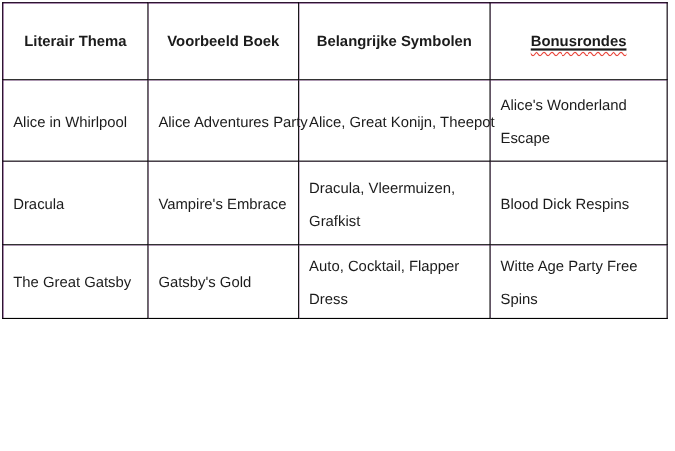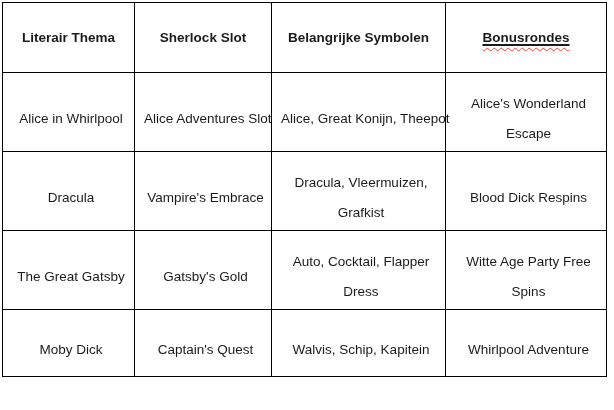--- a/index.html
+++ b/index.html
@@ -33,22 +33,22 @@
   tbody tr:nth-child(3) { height: 63px; }
   tbody tr:nth-child(4) { height: 67px; }
   tbody tr:nth-child(5) { height: 46px; }
   th {
     font-weight: bold;
     text-align: center;
     padding: 2px 4px;
     line-height: 18px;
   }
   td {
-    text-align: center;
-    padding: 16px 4px 2px 9px;
+    text-align: left;
+    padding: 4px 4px 2px 9px;
     line-height: 30px;
     white-space: pre;      
     margin-top: 16px;
   }
   
   .u-solid {
     text-decoration: underline;
     text-decoration-color: #1b1b1b;
     text-decoration-thickness: 1.5px;
     text-underline-offset: 2px;
@@ -68,49 +68,43 @@
   <table class="doc-table">
     <colgroup>
       <col class="c1">
         <col class="c2">
         <col class="c3">
         <col class="c4">
     </colgroup>
     <thead>
       <tr>
           <th><span>Literair Thema</span></th>
-          <th><span>Sherlock Slot</span></th>
+          <th><span>Voorbeeld Boek</span></th>
           <th><span>Belangrijke Symbolen</span></th>
           <th><span class="u-solid"><span class="u-wavy">Bonusrondes</span></span></th>
         </tr>
     </thead>
     <tbody>
         <tr>
           <td>Alice in Whirlpool</td>
-          <td>Alice Adventures Slot</td>
+          <td>Alice Adventures Party</td>
           <td>Alice, Great Konijn, Theepot</td>
           <td>Alice's Wonderland
 Escape</td>
         </tr>
         <tr>
           <td>Dracula</td>
           <td>Vampire's Embrace</td>
           <td>Dracula, Vleermuizen,
 Grafkist</td>
           <td>Blood Dick Respins</td>
         </tr>
         <tr>
           <td>The Great Gatsby</td>
           <td>Gatsby's Gold</td>
           <td>Auto, Cocktail, Flapper
 Dress</td>
           <td>Witte Age Party Free
 Spins</td>
         </tr>
-        <tr>
-          <td>Moby Dick</td>
-          <td>Captain's Quest</td>
-          <td>Walvis, Schip, Kapitein</td>
-          <td>Whirlpool Adventure</td>
-        </tr>
       </tbody>
   </table>
 </div>
 
 </body></html>

